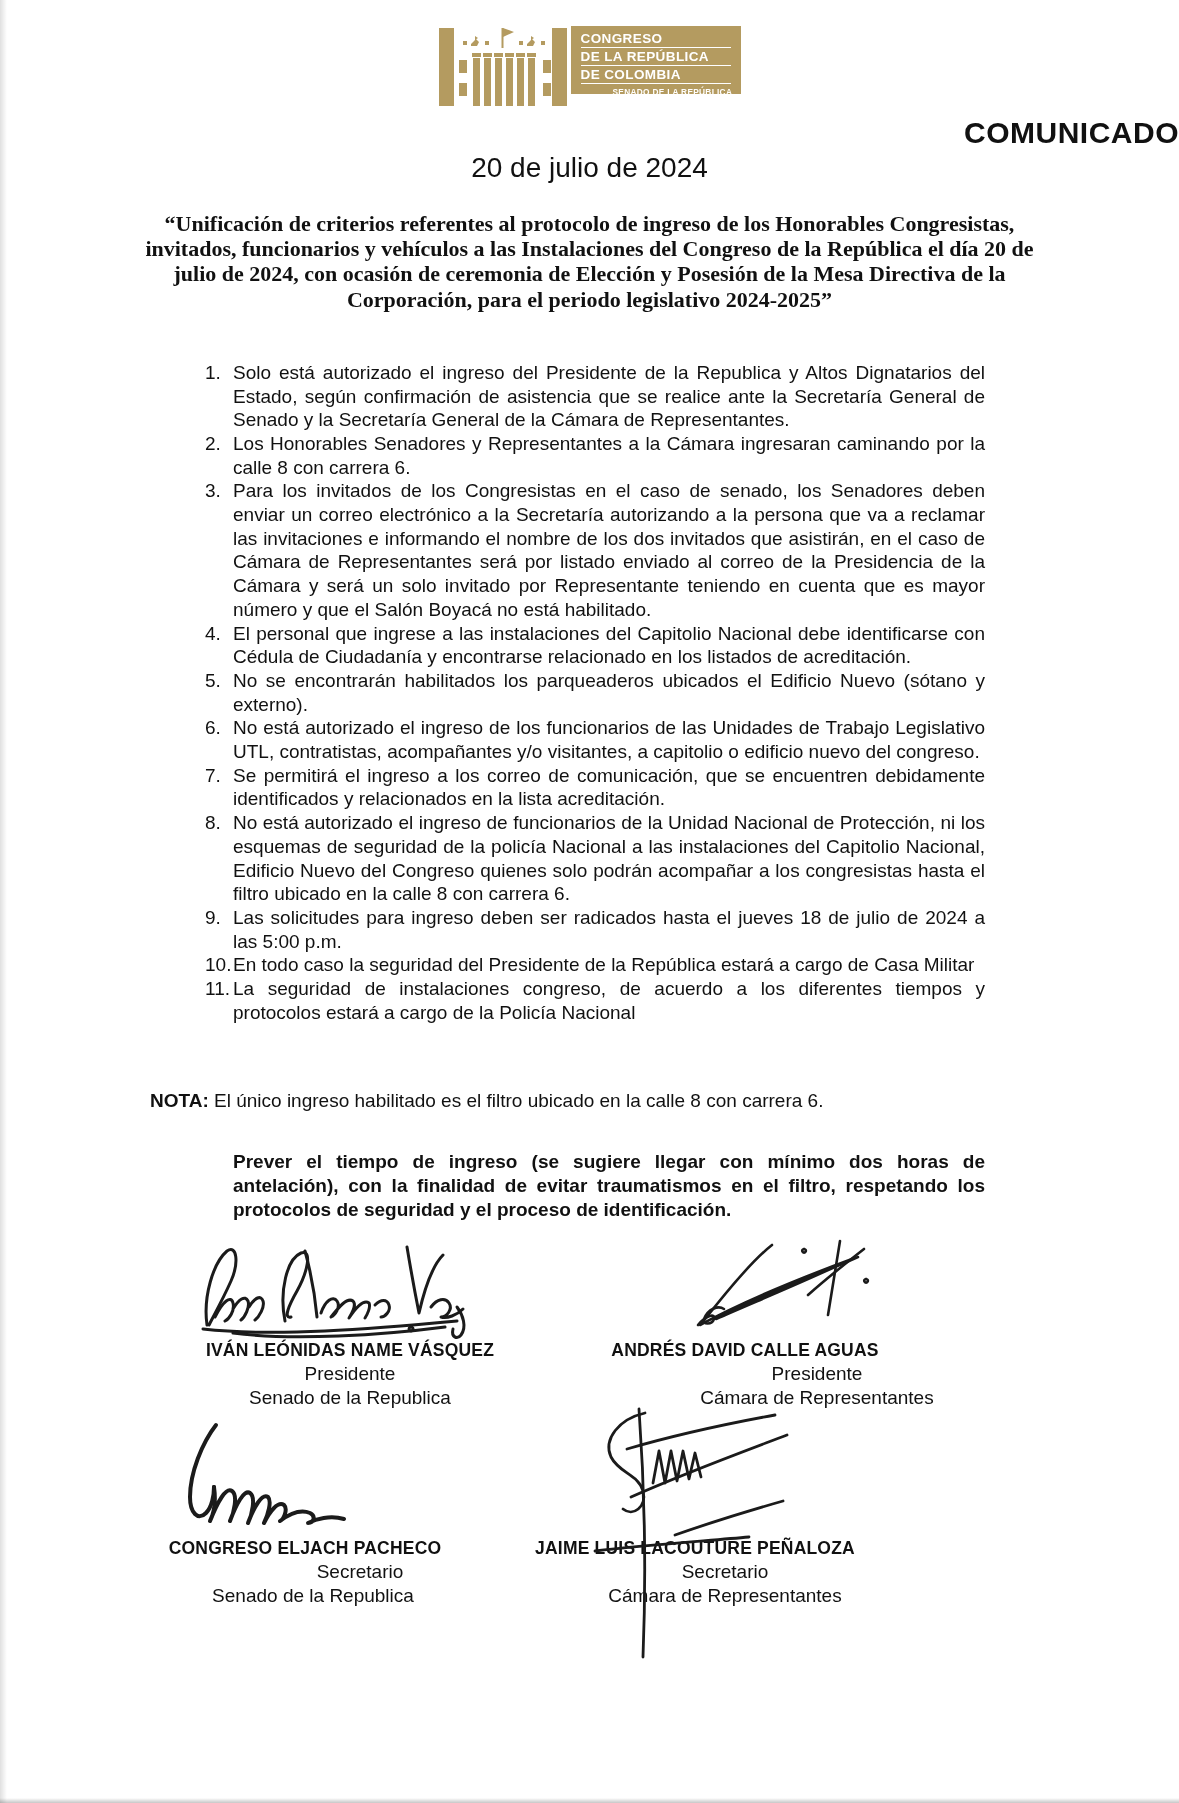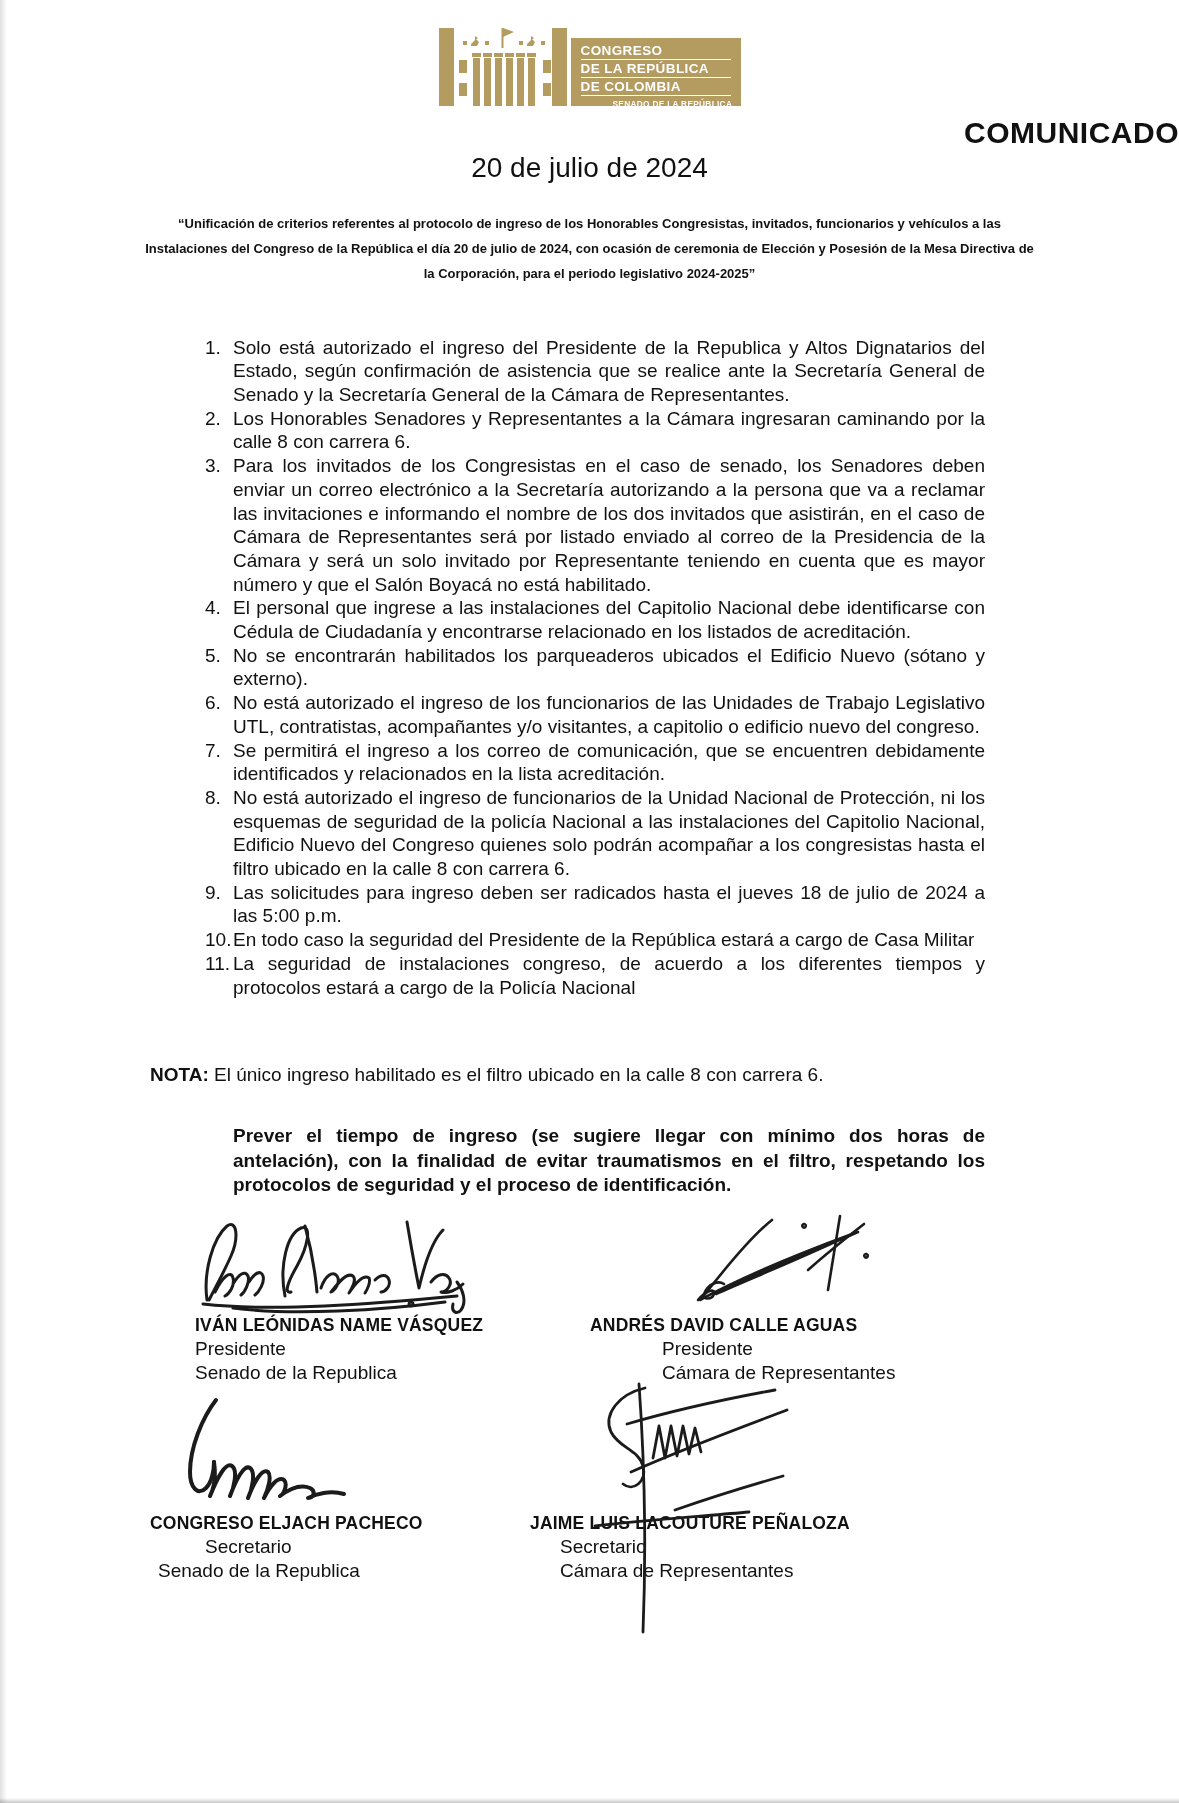--- a/index.html
+++ b/index.html
@@ -7,50 +7,50 @@
     position:relative;width:1179px;height:1803px;overflow:hidden;background:#ffffff;
     font-family:"Liberation Sans",sans-serif;color:#111;
   }
   
   .page::before{content:"";position:absolute;left:0;top:0;width:7px;height:100%;
     background:linear-gradient(to right,rgba(0,0,0,.12),rgba(0,0,0,0));pointer-events:none;}
   .page::after{content:"";position:absolute;left:0;bottom:0;width:100%;height:5px;
     background:linear-gradient(to top,rgba(0,0,0,.22),rgba(0,0,0,0));pointer-events:none;}
 
   
-  .logo-wrap{display:flex;justify-content:center;align-items:flex-end;padding-top:26px;height:80px;}
+  .logo-wrap{display:flex;justify-content:center;align-items:flex-start;padding-top:26px;height:80px;}
   .capitol{width:132px;height:80px;display:block;}
   .logo-box{width:150px;height:58px;background:var(--gold);padding:6px 10px 4px 10px;
     display:flex;flex-direction:column;justify-content:flex-start;}
   .logo-line{color:#fff;font-size:13.5px;font-weight:bold;letter-spacing:.4px;
     border-bottom:1.5px solid #fff;padding-bottom:1px;margin-bottom:2px;line-height:14px;white-space:nowrap;}
   .logo-sub{color:#fff;font-size:8.3px;font-weight:bold;letter-spacing:.3px;margin-top:1px;white-space:nowrap;margin-left:32px;}
 
   
   .doc-title{margin-top:10px;text-align:right;font-size:30px;font-weight:bold;letter-spacing:.5px;line-height:34px;}
   .doc-date{text-align:center;font-size:28px;line-height:33px;margin-top:1px;}
 
   .subject{width:900px;margin:27px auto 4px auto;text-align:center;font-weight:bold;
-    font-size:13px;line-height:25.2px;}
+    font-size:22px;line-height:25.2px;font-family:Liberation Serif, serif;}
 
   
   .list{margin:49px 0 0 205px;width:780px;}
   .li{position:relative;padding-left:28px;text-align:justify;font-size:19px;line-height:23.7px;}
   .li .num{position:absolute;left:0;top:0;}
 
   
   .note{margin:64px 0 0 150px;width:820px;font-size:19px;line-height:24px;}
   .note b{font-weight:bold;}
   .note-par{margin:37px 0 0 233px;width:752px;text-align:justify;font-size:19px;line-height:24.4px;font-weight:bold;}
 
   
   .sigs{position:relative;height:485px;}
   .sig-svg{position:absolute;pointer-events:none;}
   .sig-svg path{fill:none;stroke:#1b1b1b;stroke-linecap:round;stroke-linejoin:round;}
-  .sig-block{position:absolute;}
+  .sig-block{position:absolute;text-align:center;}
   .sig-name{font-weight:bold;font-size:17.5px;line-height:24px;letter-spacing:.2px;}
   .sig-role,.sig-org{font-size:19px;line-height:24px;}
   .shift{display:block;}
 </style>
 </head>
 <body>
 
 <div class="page">
 
   <div class="logo-wrap">

